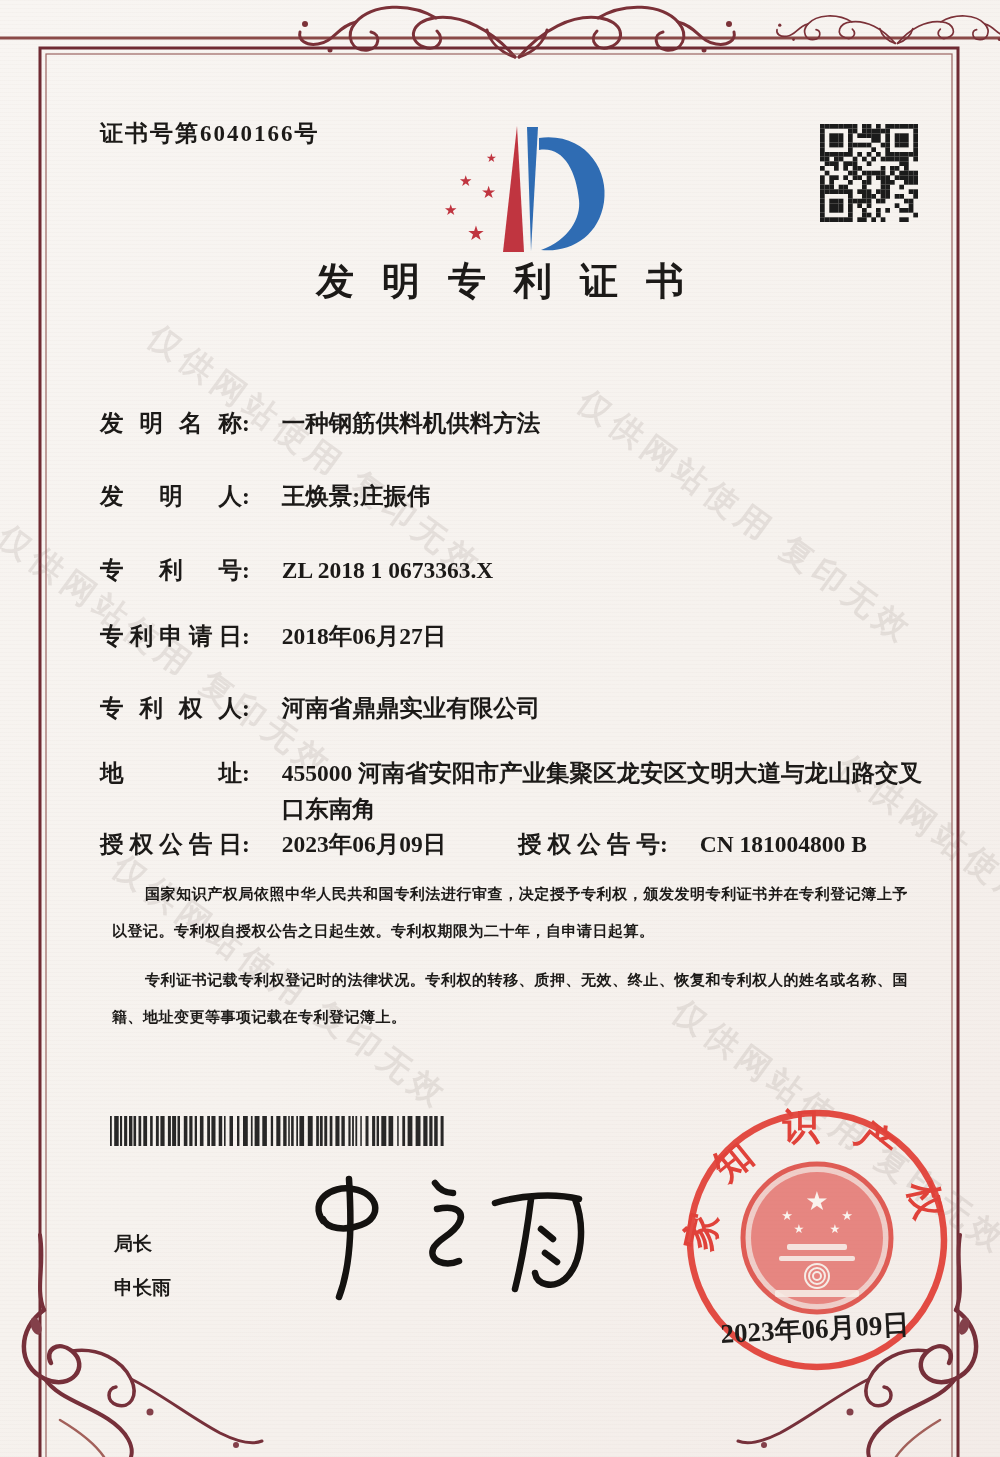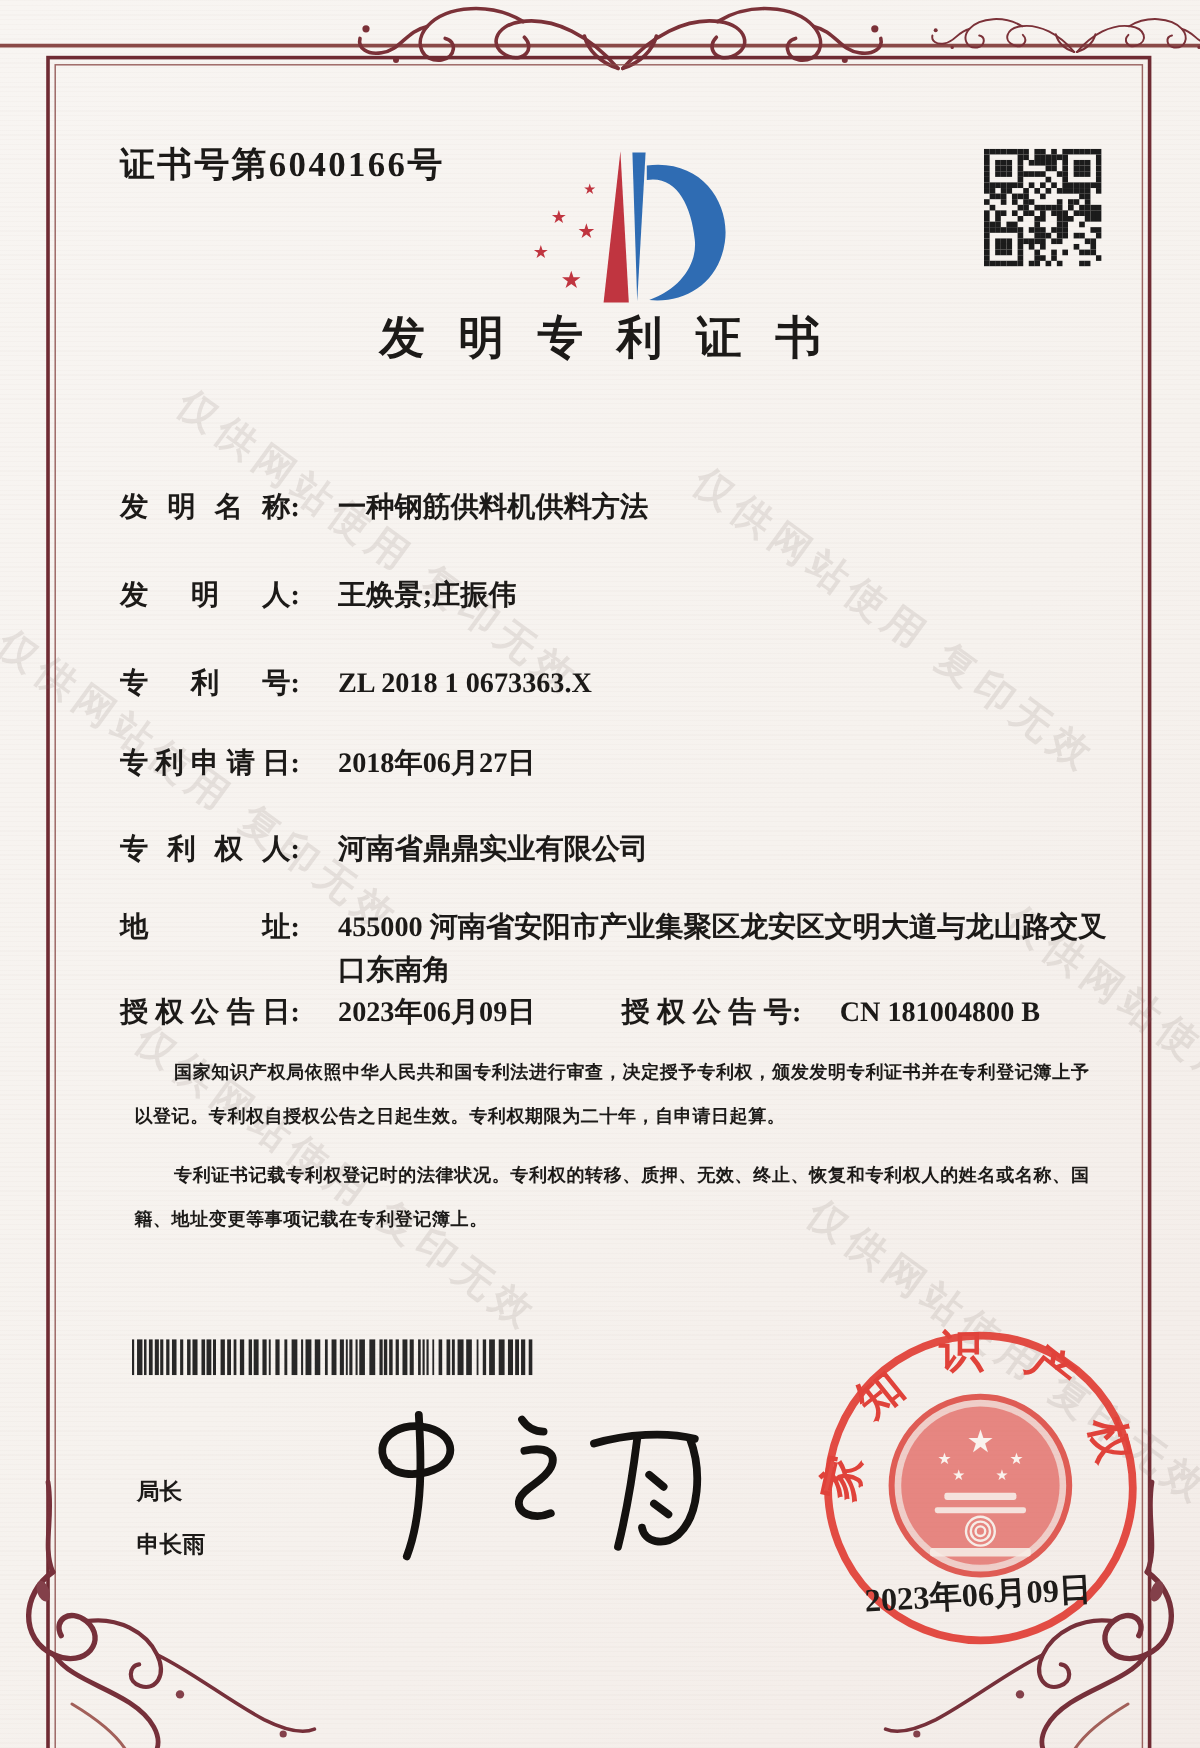--- a/index.html
+++ b/index.html
@@ -14,21 +14,21 @@
   .layer{position:absolute;inset:0;}
   #ornaments{z-index:1;}
   .wm{
     position:absolute;z-index:2;white-space:nowrap;
     font-family:"Liberation Sans","DejaVu Sans",sans-serif;
     font-size:33px;font-weight:700;letter-spacing:6px;
     color:rgba(118,108,102,0.14);
     transform:rotate(36deg);transform-origin:left top;
   }
   #content{position:absolute;inset:0;z-index:3;}
-  .certno{position:absolute;left:100px;top:118px;font-size:29px;letter-spacing:2px;font-weight:600;}
+  .certno{position:absolute;left:100px;top:118px;font-size:23px;letter-spacing:2px;font-weight:600;}
   .title{
     position:absolute;left:0;right:0;top:256px;text-align:center;
     font-size:38px;font-weight:700;letter-spacing:28px;text-indent:28px;
   }
   .frow{position:absolute;left:100px;font-size:23.5px;font-weight:600;line-height:36px;}
   .flabel{display:inline-flex;justify-content:space-between;width:142px;vertical-align:top;}
   .colon{vertical-align:top;}
   .fvalue{margin-left:26px;vertical-align:top;display:inline-block;}
   .fvalue.wrap{width:655px;}
   .frow2{position:absolute;font-size:23.5px;font-weight:600;line-height:36px;}

